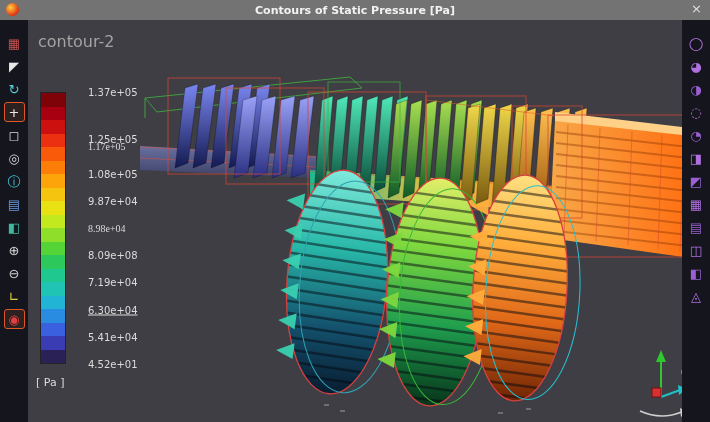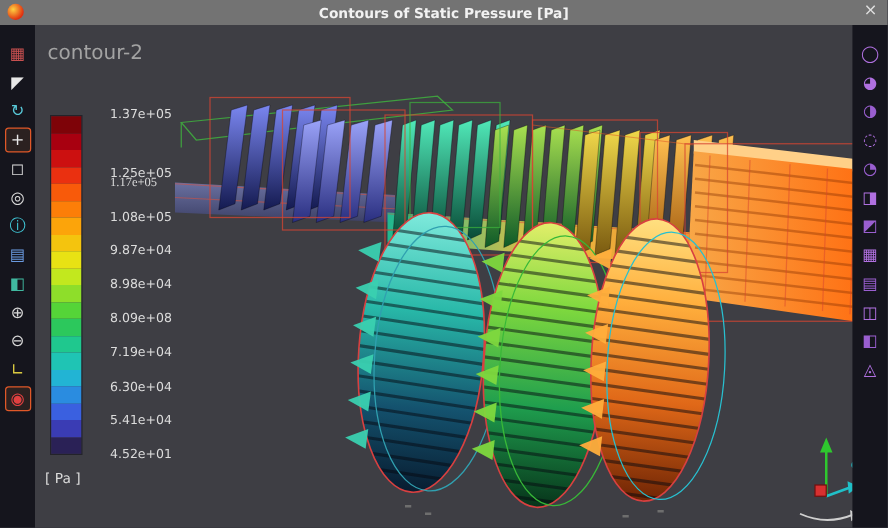--- a/index.html
+++ b/index.html
@@ -330,21 +330,21 @@
       <div class="band" style="background: rgb(58, 96, 224);"></div>
       <div class="band" style="background: rgb(58, 60, 180);"></div>
       <div class="band" style="background: rgb(42, 33, 86);"></div>
     </div>
   <div class="ticks">
       <div class="tick" style="top: 0px;">1.37e+05</div>
       <div class="tick" style="top: 27.2px; margin-top: 20px;">1.25e+05</div>
       <div class="tick" style="top: 54.4px; font-family: Liberation Serif, serif;">1.17e+05</div>
       <div class="tick" style="top: 81.6px;">1.08e+05</div>
       <div class="tick" style="top: 108.8px; text-align: right;">9.87e+04</div>
-      <div class="tick" style="top: 136px;">8.98e+04</div>
+      <div class="tick" style="top: 136px; font-family: Liberation Serif, serif;">8.98e+04</div>
       <div class="tick" style="top: 163.2px;">8.09e+08</div>
       <div class="tick" style="top: 190.4px;">7.19e+04</div>
-      <div class="tick" style="top: 217.6px;">6.30e+04</div>
+      <div class="tick" style="top: 217.6px; text-decoration: underline;">6.30e+04</div>
       <div class="tick" style="top: 244.8px;">5.41e+04</div>
       <div class="tick" style="top: 272px;">4.52e+01</div>
     </div>
   <div class="unit">[ Pa ]</div>
 </div>
 
 </body></html>

